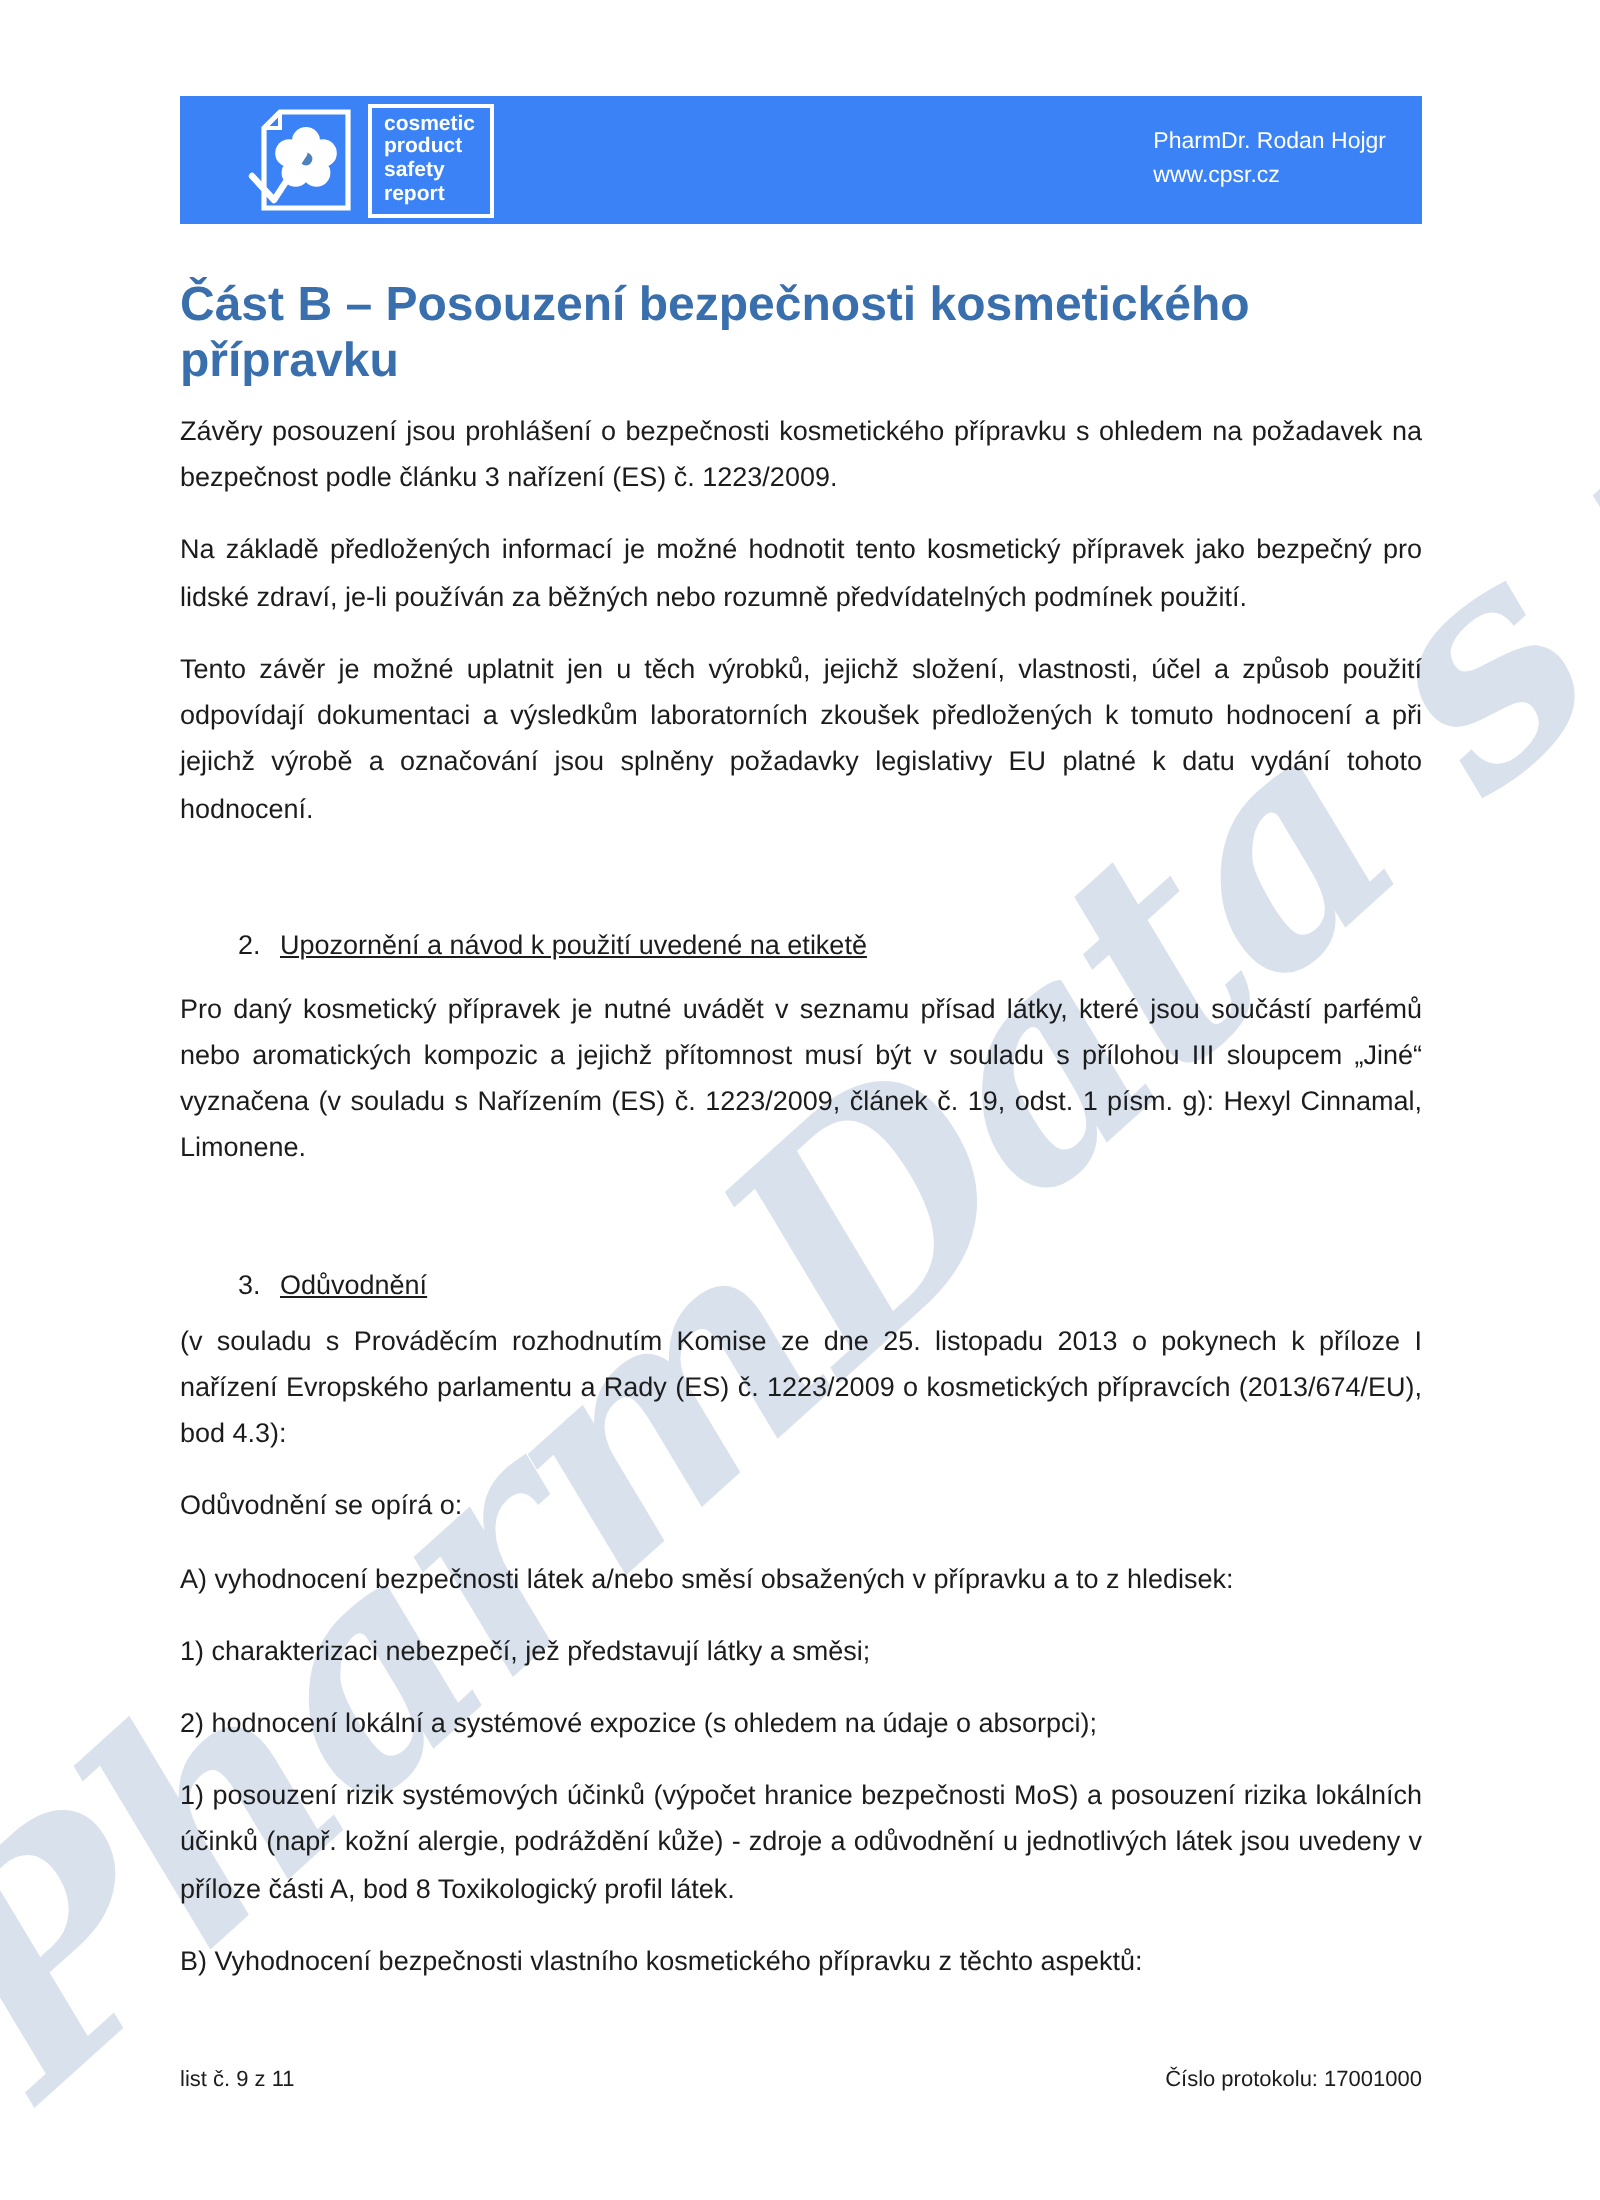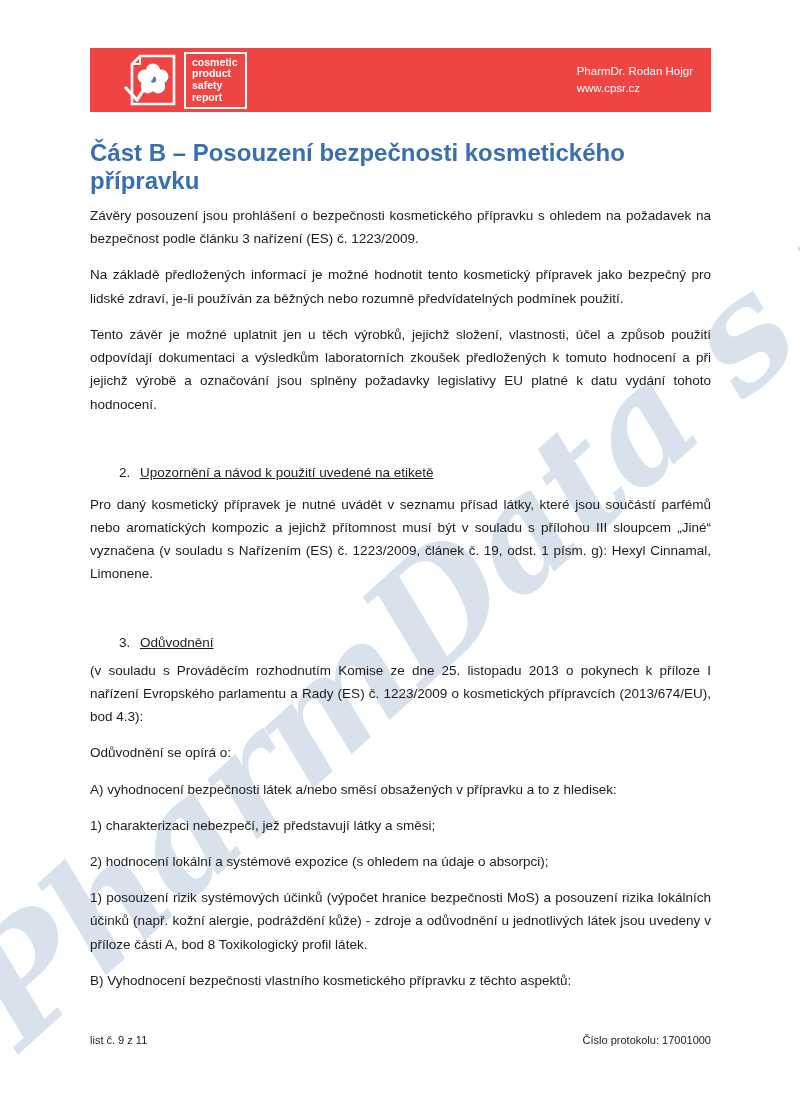--- a/index.html
+++ b/index.html
@@ -14,21 +14,21 @@
     font-family:"DejaVu Serif", serif; font-style:italic; font-weight:bold;
     font-size:150px; letter-spacing:-3px; white-space:nowrap;
     color:rgba(128,154,196,0.30);
     transform:rotate(-42deg); transform-origin:0 50%;
     pointer-events:none; user-select:none;
   }
   .col { position:relative; z-index:1; margin:0 89px 0 90px; width:621px; padding-top:48px; }
 
   
   .banner {
-    height:64px; background:#ef4444; display:flex; align-items:center;
+    height:64px; background:#3b82f6; display:flex; align-items:center;
     justify-content:space-between; padding:0 18px 0 34px; box-sizing:border-box;
   }
   .logo { display:flex; align-items:center; height:54px; }
   .logo svg { display:block; }
   .logo-text {
     border:2px solid #ffffff; color:#ffffff; font-weight:bold;
     font-size:10.5px; line-height:1.12; padding:3px 7px 3px 6px; margin-left:2px;
   }
   .banner-right { text-align:left; color:#ffffff; font-size:11.5px; line-height:1.5; }
 

